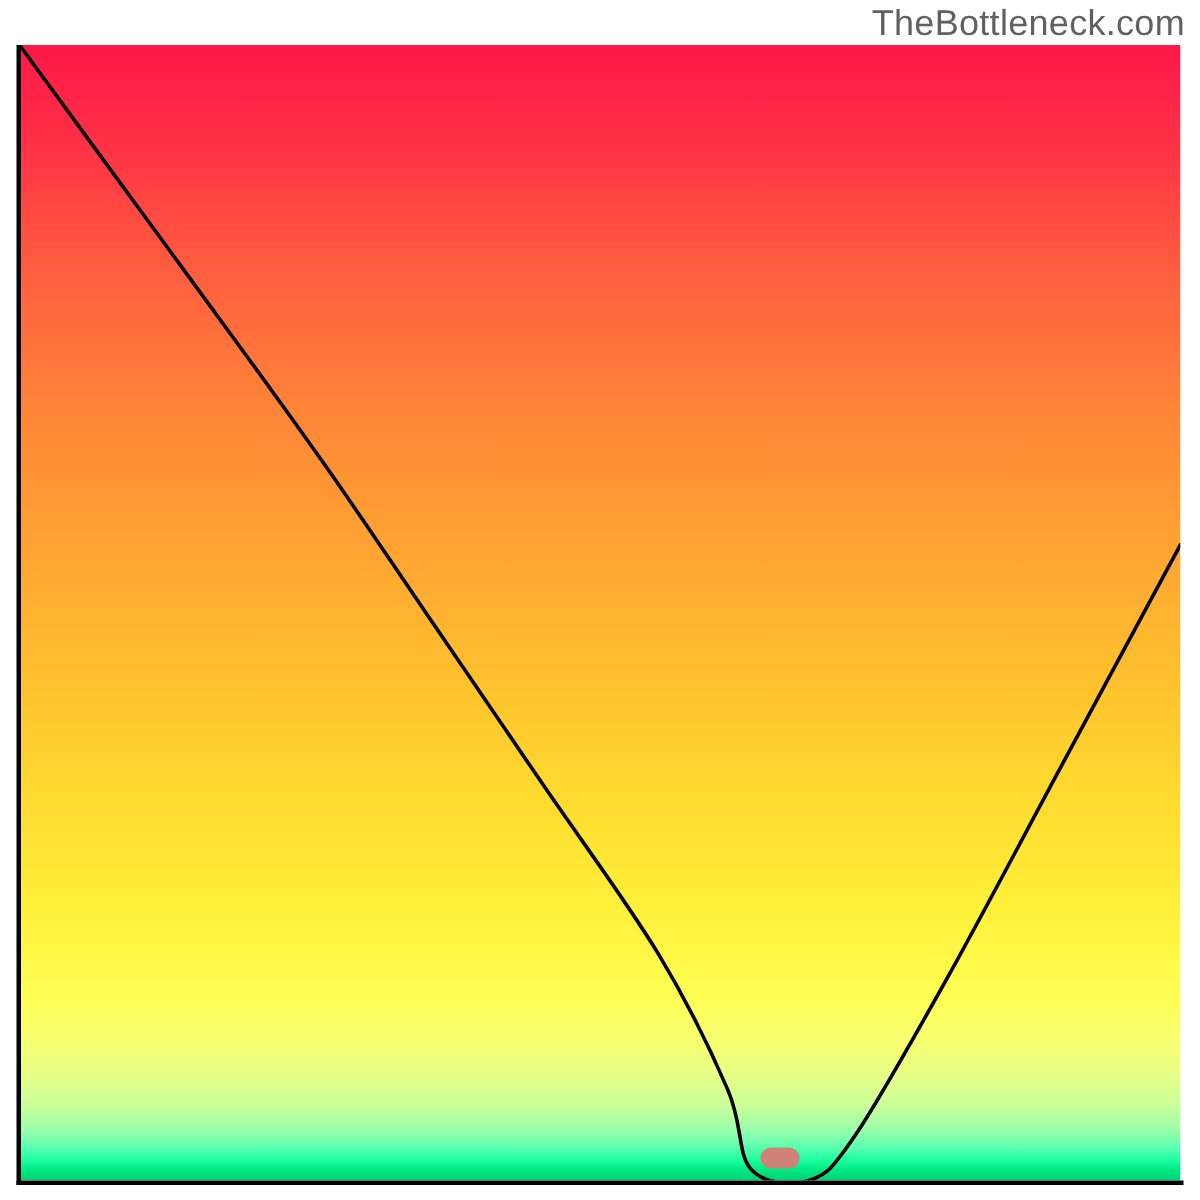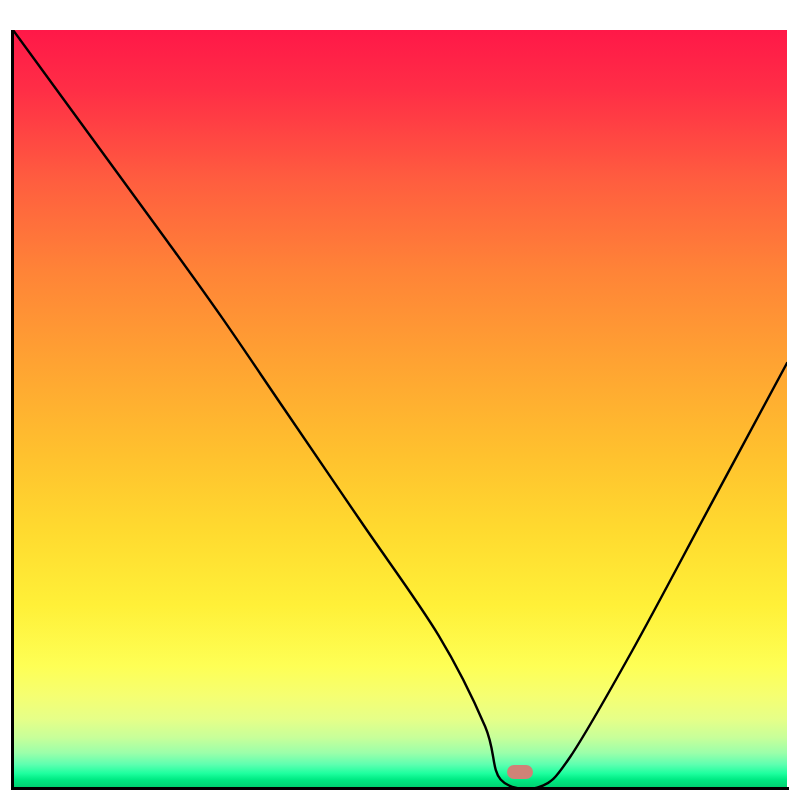--- a/index.html
+++ b/index.html
@@ -87,20 +87,21 @@
     bottom: 10px;
     height: 3px;
     width: 778px;
   }
 </style>
 </head>
 <body>
 
 <div class="canvas">
 
+  <div class="watermark">TheBottleneck.com</div>
 
   <div class="plot-area">
     <div class="gradient"></div>
 
     <svg class="curve" viewBox="0 0 774 757" preserveAspectRatio="none">
       <path fill="none" stroke-width="2.4" stroke-linejoin="round" stroke-linecap="round" d="M 0,0 C 12.9,17.663333333333338 51.60000000000001,70.65333333333334 77.4,105.98000000000002 C 103.2,141.3066666666667 132.87,181.68000000000004 154.8,211.96000000000004 C 176.73000000000002,242.24000000000004 189.63000000000002,259.90333333333336 208.98000000000002,287.66 C 228.33,315.4166666666667 247.67999999999998,344.435 270.9,378.5 C 294.12,412.565 322.5,454.2 348.3,492.05 C 374.1,529.9 405.06000000000006,571.535 425.70000000000005,605.6 C 446.34000000000003,639.6650000000001 461.82,672.4683333333334 472.14,696.44 C 482.46,720.4116666666667 478.59,739.3366666666666 487.62,749.43 C 496.65000000000003,759.5233333333333 514.71,760.785 526.32,757 C 537.9300000000001,753.215 541.8,749.4300000000001 557.28,726.72 C 572.76,704.01 595.98,662.375 619.2,620.74 C 642.4200000000001,579.105 670.8000000000001,524.8533333333334 696.6,476.91 C 722.4,428.9666666666667 761.1,357.0516666666667 774,333.08" id="curve-path" stroke="#000000"></path>
     </svg>
 
     <div class="marker" id="marker" style="background: rgb(207, 130, 119); left: 493.97px; top: 734.86px;"></div>
   </div>

